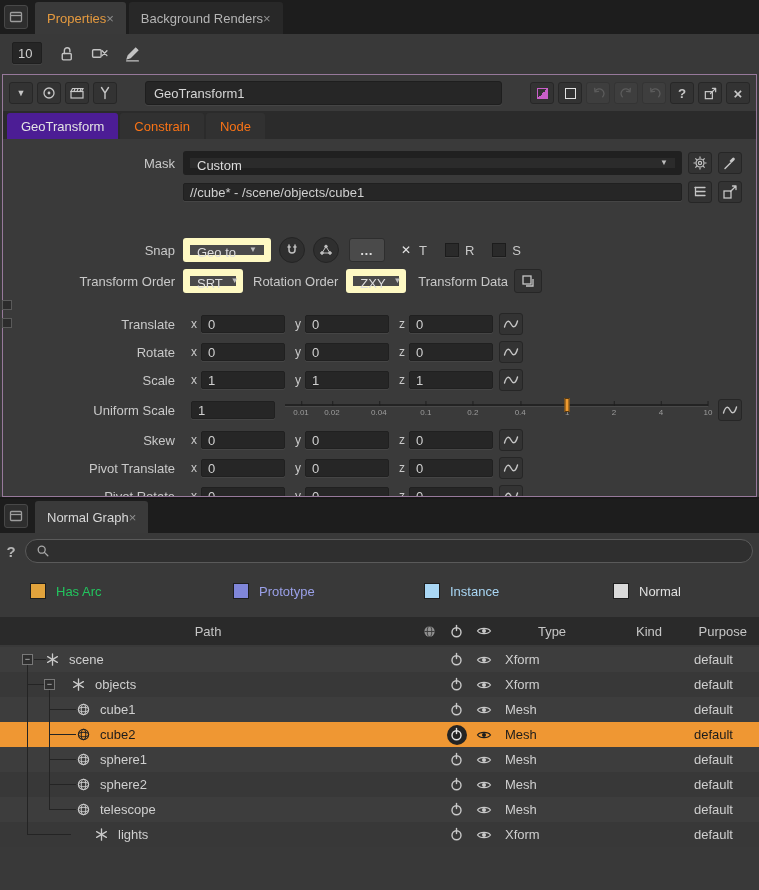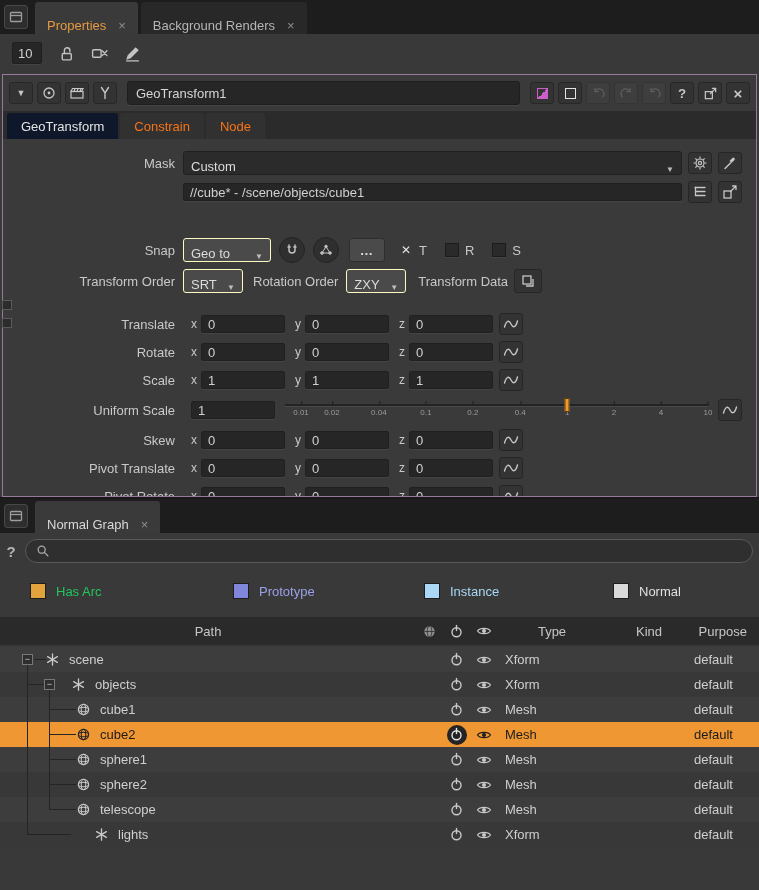--- a/index.html
+++ b/index.html
@@ -6,21 +6,21 @@
   html,body{background:#222}
   .screen{position:relative;width:759px;height:890px;background:#393939;overflow:hidden;
           font-family:"Liberation Sans",sans-serif;font-size:13px;color:#c8c8c8}
   svg{display:block}
   .ic{flex:none}
 
   
   .tabbar{display:flex;align-items:flex-end;background:#1d1d1d;height:34px;padding-left:2px;gap:3px}
   .pane-menu{width:24px;height:24px;margin:0 4px 5px 2px;background:#2e2e2e;border:1px solid #484848;
              border-radius:3px;display:flex;align-items:center;justify-content:center;color:#9d9d9d}
-  .tab{display:flex;gap:12px;height:27px;padding:16px 12px;background:#282828;
+  .tab{display:flex;align-items:center;height:27px;padding:16px 12px;background:#282828;
        color:#b5b5b5;border-radius:3px 3px 0 0;white-space:nowrap}
   .tab.active{background:#3a3a3a;color:#d8d8d8}
   .tab.orange{color:#e59a3f}
   .tab .x{color:#8f8f8f;font-size:13px}
 
   
   .props-pane{position:absolute;left:0;right:0;top:0;height:497px;background:#393939;overflow:hidden}
   .props-toolbar{display:flex;align-items:center;height:38px;padding-left:12px;gap:16px}
   .mini-field{width:30px;height:22px;background:#262626;border:1px solid #1f1f1f;border-radius:2px;
               color:#d0d0d0;padding-left:5px;font:13px "Liberation Sans",sans-serif;
@@ -29,40 +29,40 @@
   .grip{position:absolute;left:2px;width:10px;height:10px;border:1px solid #5a5a5a;background:#2c2c2c;z-index:6}
 
   .node-panel{position:absolute;left:2px;right:2px;top:74px;height:423px;border:1px solid #97799b;
               background:#3a3a3a;overflow:hidden}
   .node-header{display:flex;align-items:center;height:36px;padding:0 6px;gap:4px}
   .hbtn{width:24px;height:22px;background:#333;border:1px solid #272727;border-radius:3px;
         display:flex;align-items:center;justify-content:center;color:#c6c6c6;flex:none}
   .hbtn.disabled{color:#5c5c5c;background:#3e3e3e;border-color:#343434}
   .tri{font-size:9px;line-height:1}
   .node-name{flex:1;height:24px;background:#262626;border:1px solid #1e1e1e;border-radius:3px;
-             color:#d6d6d6;padding:0 8px;font:13px "Liberation Sans",sans-serif;margin:0 6px;
+             color:#d6d6d6;padding:0 8px;font:13px "Liberation Sans",sans-serif;margin:0 24px;
              box-shadow:0 1px 0 rgba(255,255,255,.06)}
   .swatch{width:11px;height:11px;border:1px solid}
   .swatch.magenta{border-color:#c95fc9;background:linear-gradient(135deg,transparent 50%,#c95fc9 50%)}
   .swatch.white{border-color:#e2e2e2}
   .xglyph{font-size:15px;font-weight:bold}
   .qglyph{font-weight:bold}
 
   .node-tabs{display:flex;align-items:flex-end;background:#2b2b2b;height:28px;padding-left:4px;gap:2px}
   .ntab{height:26px;display:flex;align-items:center;padding:0 14px;background:#313131;color:#f97316;
         border-radius:3px 3px 0 0}
-  .ntab.active{background:#0f172a;color:#e4e4e4}
+  .ntab.active{background:#4c1d95;color:#e4e4e4}
 
   .node-content{padding-top:12px}
   .frow{display:flex;align-items:center;margin:0 14px 6px 0}
   .frow.mt8{margin-top:20px}
   .spacer{height:28px}
   .flabel{width:180px;text-align:right;padding-right:8px;flex:none;color:#c9c9c9}
-  .dd{height:24px;background:#4a4a4a;border:1px solid #fef9c3;border-radius:3px;display:flex;
-      align-items:flex-end;padding:0 7px;color:#dcdcdc;flex:none}
+  .dd{height:24px;background:#4a4a4a;border:7px solid #fef9c3;border-radius:3px;display:flex;
+      align-items:flex-start;padding:0 7px;color:#dcdcdc;flex:none}
   .dd .arr{font-size:8px;color:#bdbdbd;margin-left:auto;padding-left:8px}
   .dd.dark{background:#2b2b2b;border-color:#202020}
   .dd.grow{flex:1}
   .tfield{height:18px;background:#262626;border:1px solid #202020;border-radius:2px;color:#d0d0d0;
           padding:0 6px;font:13px "Liberation Sans",sans-serif;box-shadow:0 1px 0 rgba(255,255,255,.06)}
   .tfield.grow{flex:1}
   .tfield.vec{width:84px;flex:none}
   .sqbtn{width:24px;height:22px;background:#333;border:1px solid #262626;border-radius:3px;
          display:flex;align-items:center;justify-content:center;color:#c6c6c6;flex:none;margin-left:6px}
   .cirbtn{width:26px;height:26px;border-radius:50%;background:#2f2f2f;border:1px solid #242424;

